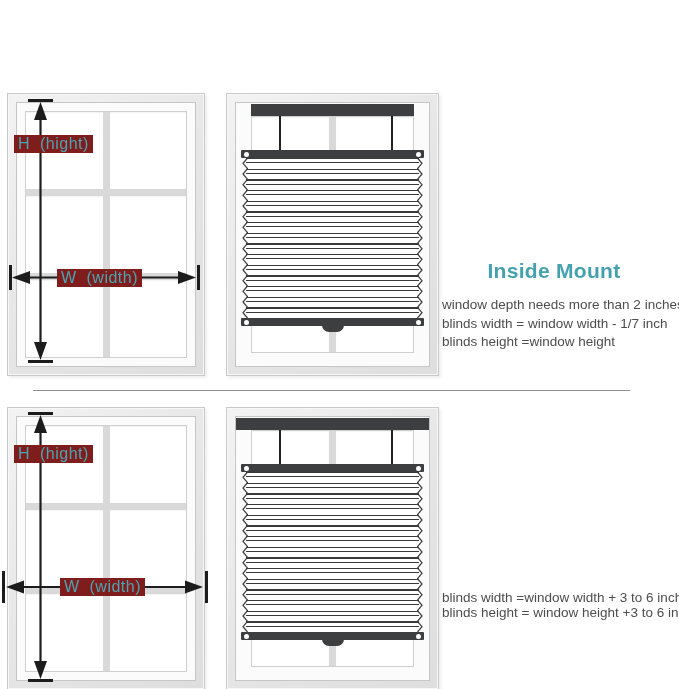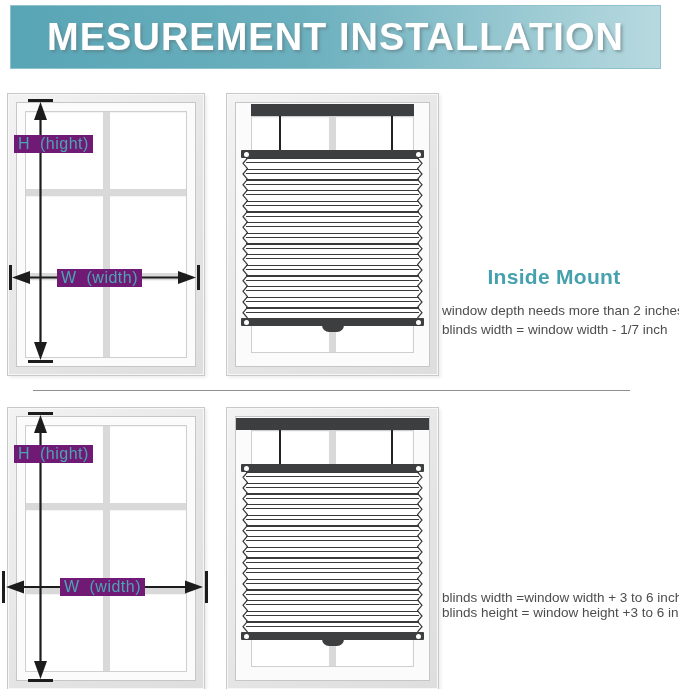--- a/index.html
+++ b/index.html
@@ -65,48 +65,45 @@
   .handle{
     position:absolute;top:231px;left:50%;width:22px;height:7px;margin-left:-11px;
     background:var(--blind-dark);border-radius:0 0 10px 10px;
   }
   
   .arrows{position:absolute;left:0;top:0;pointer-events:none;}
   .arrows line{stroke:var(--arrow-black);}
   .arrows polygon{fill:var(--arrow-black);}
   .mlabel{
     position:absolute;color:var(--label-teal);font-size:16px;letter-spacing:0.5px;
-    background:#701a75;padding:0 4px;white-space:pre;line-height:18px;text-align:right;
+    background:#7f1d1d;padding:0 4px;white-space:pre;line-height:18px;text-align:right;
   }
   .s1 .h-label{left:14px;top:42px;}
   .s2 .h-label{left:14px;top:38px;}
   .s1 .w-label{left:57px;top:176px;}
   .s2 .w-label{left:60px;top:171px;}
   
   .info{position:absolute;left:430px;width:248px;}
   .s1 .info{top:160px;}
   .s2 .info{top:168px;}
   .info h2{
-    margin:12px;text-align:center;color:var(--accent-teal);
+    margin:6px;text-align:center;color:var(--accent-teal);
     font-size:21px;font-weight:bold;letter-spacing:0.3px;
   }
   .info .lines{margin-top:13px;}
   .s2 .info .lines{margin-top:16px;}
   .info p{margin:0 0 0 12px;color:var(--body-text);font-size:13.5px;white-space:nowrap;}
   .s1 .info p{line-height:18.5px;}
   .s2 .info p{line-height:14.5px;}
 </style>
 </head>
 <body>
 
 <div class="page">
 
-  <div class="banner">
-    <div class="banner-title">MESUREMENT INSTALLATION</div>
-  </div>
 
   <section class="strip s1">
 
     <div class="window plain">
       <div class="sash">
         <div class="panes">
           <div class="pane"></div>
           <div class="pane"></div>
           <div class="pane"></div>
           <div class="pane"></div>
@@ -163,20 +160,21 @@
       </g>
     </svg>
     <div class="mlabel h-label">H  (hight)</div>
     <div class="mlabel w-label">W  (width)</div>
 
     <div class="info">
       <h2>Inside Mount</h2>
       <div class="lines">
         <p>window depth needs more than 2 inches</p>
         <p>blinds width = window width - 1/7 inch</p>
+        <p>blinds height =window height</p>
       </div>
     </div>
   </section>
 
   <div class="divider"></div>
 
   <section class="strip s2">
 
     <div class="window plain">
       <div class="sash">

